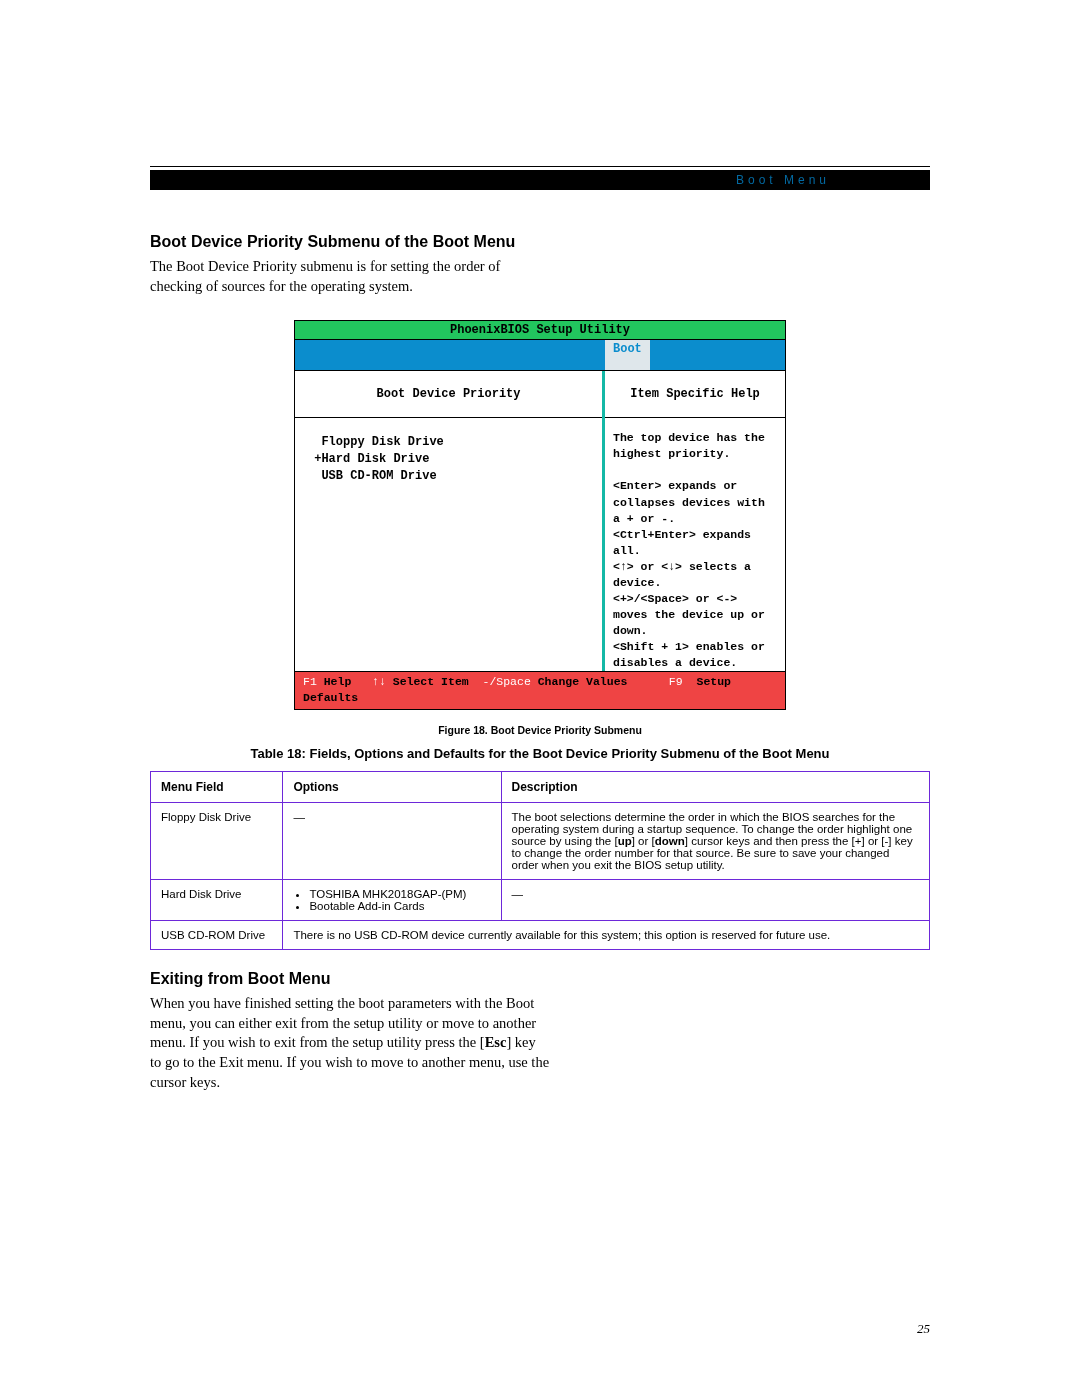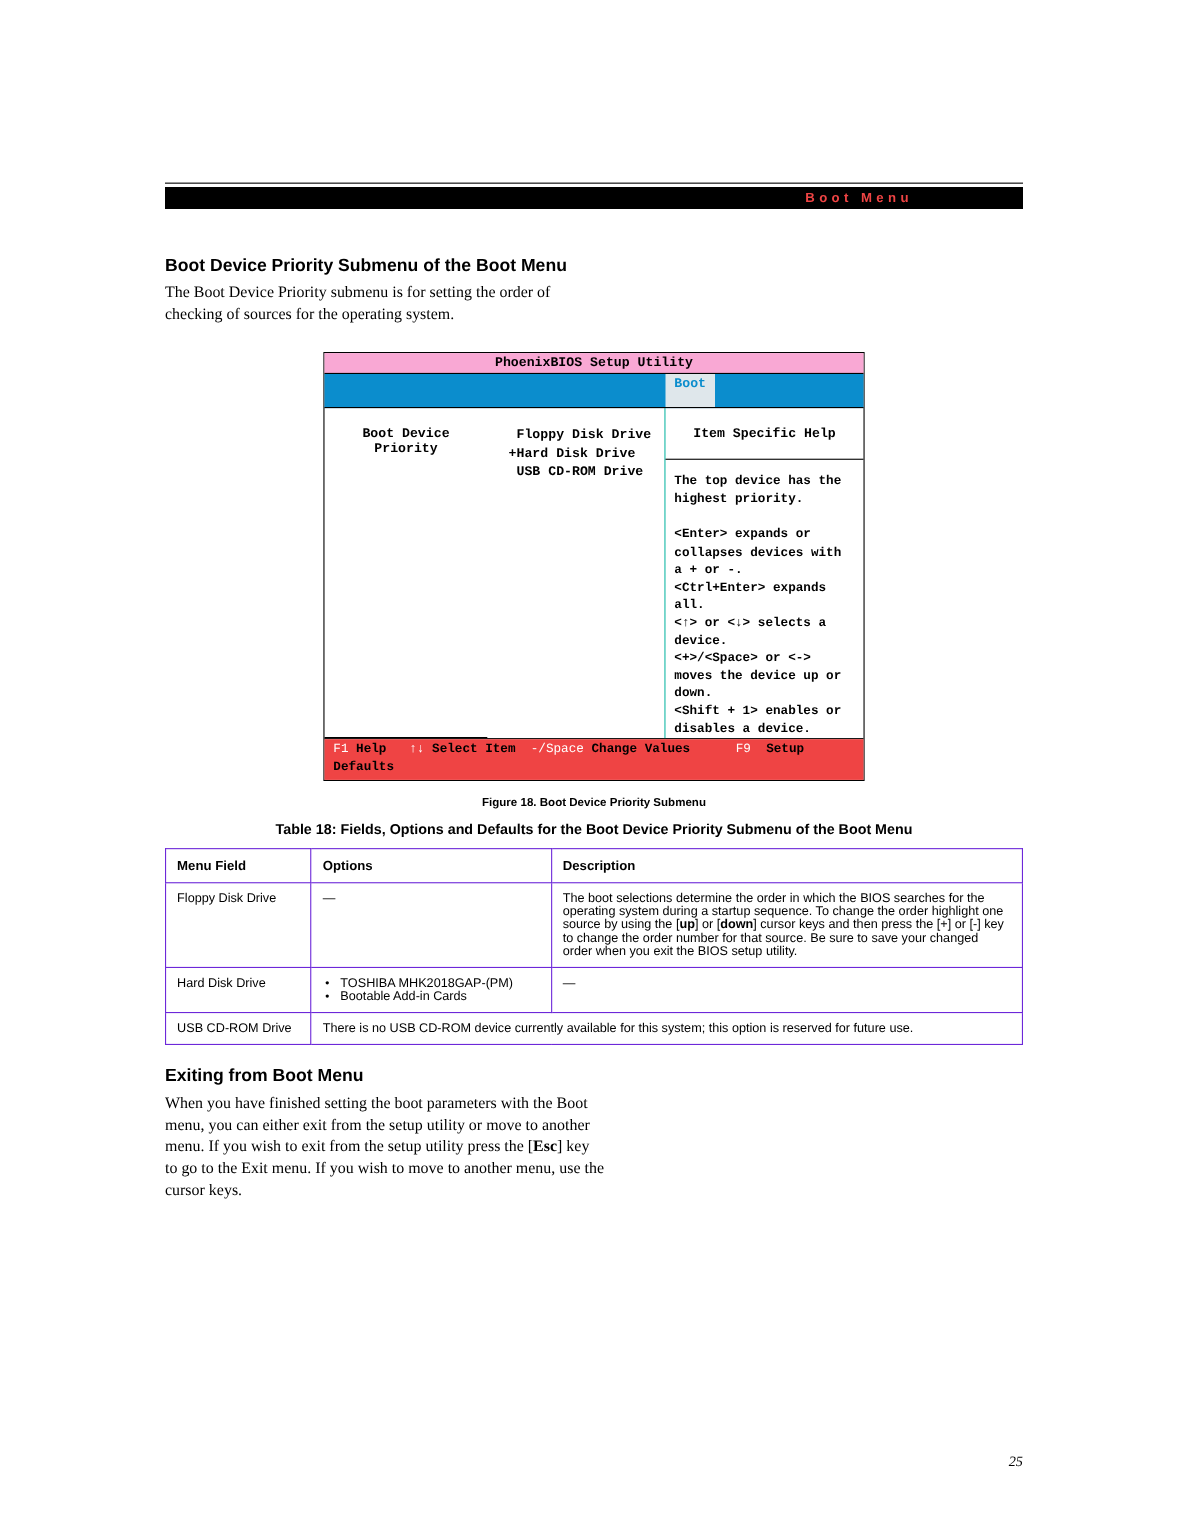--- a/index.html
+++ b/index.html
@@ -21,24 +21,24 @@
     right: 150px;
     height: 20px;
     background: #000;
     display: flex;
     justify-content: flex-end;
     align-items: center;
     padding-right: 100px;
     box-sizing: border-box;
   }
   .header-bar span {
-    color: #ef4444;
+    color: #0369a1;
     font-family: Arial, sans-serif;
     font-size: 12px;
-    font-weight: bold;
+    font-weight: normal;
     letter-spacing: 4px;
   }
   .content {
     margin-top: 63px;
   }
   h3 {
     font-family: Arial, Helvetica, sans-serif;
     font-size: 16px;
     font-weight: bold;
     margin: 0 0 6px 0;
@@ -51,21 +51,21 @@
   }
   
   .bios {
     width: 490px;
     margin: 10px auto 0 auto;
     border: 1px solid #000;
     font-family: 'Courier New', monospace;
     font-size: 12px;
   }
   .bios-title {
-    background: #f9a8d4;
+    background: #22c55e;
     color: #000;
     text-align: center;
     font-weight: bold;
     padding: 2px 0;
     border-bottom: 1px solid #000;
   }
   .bios-tabbar {
     background: #0b8dcd;
     border-bottom: 1px solid #000;
     padding: 2px 0 12px 0;
@@ -82,22 +82,23 @@
     font-weight: bold;
     color: #0b8dcd;
   }
   .bios-body {
     display: flex;
     border-bottom: 1px solid #000;
     height: 300px;
   }
   .bios-left {
     flex: 1;
-    border-right: 1px solid #14b8a6;
-    display: flex;
+    border-right: 3px solid #14b8a6;
+    display: flex;
+    flex-direction: column;
   }
   .bios-right {
     width: 180px;
     display: flex;
     flex-direction: column;
   }
   .bios-subhead {
     padding: 16px 6px;
     text-align: center;
     border-bottom: 1px solid #000;

